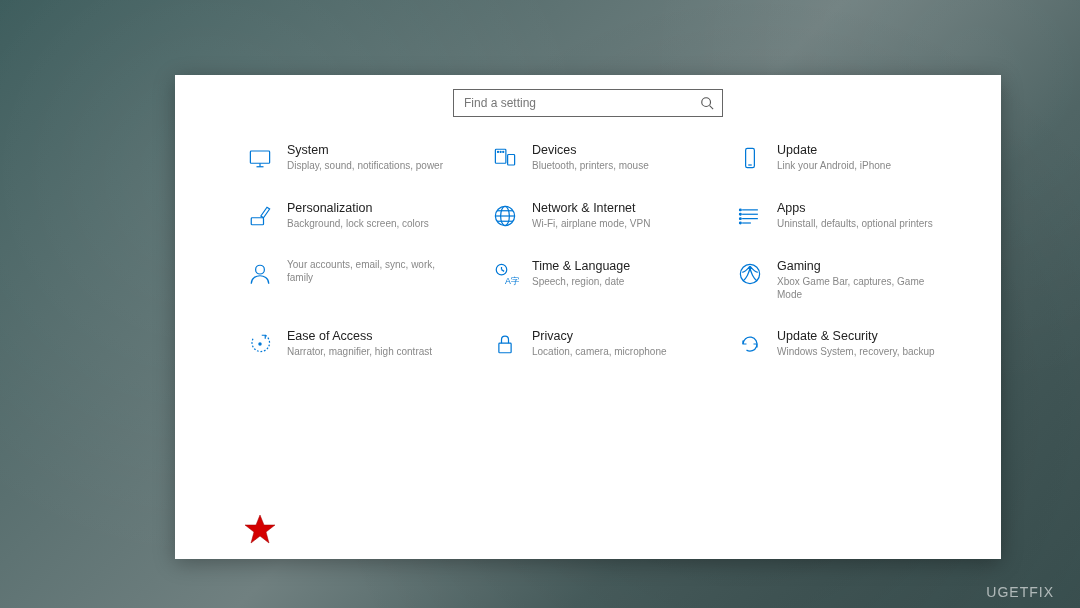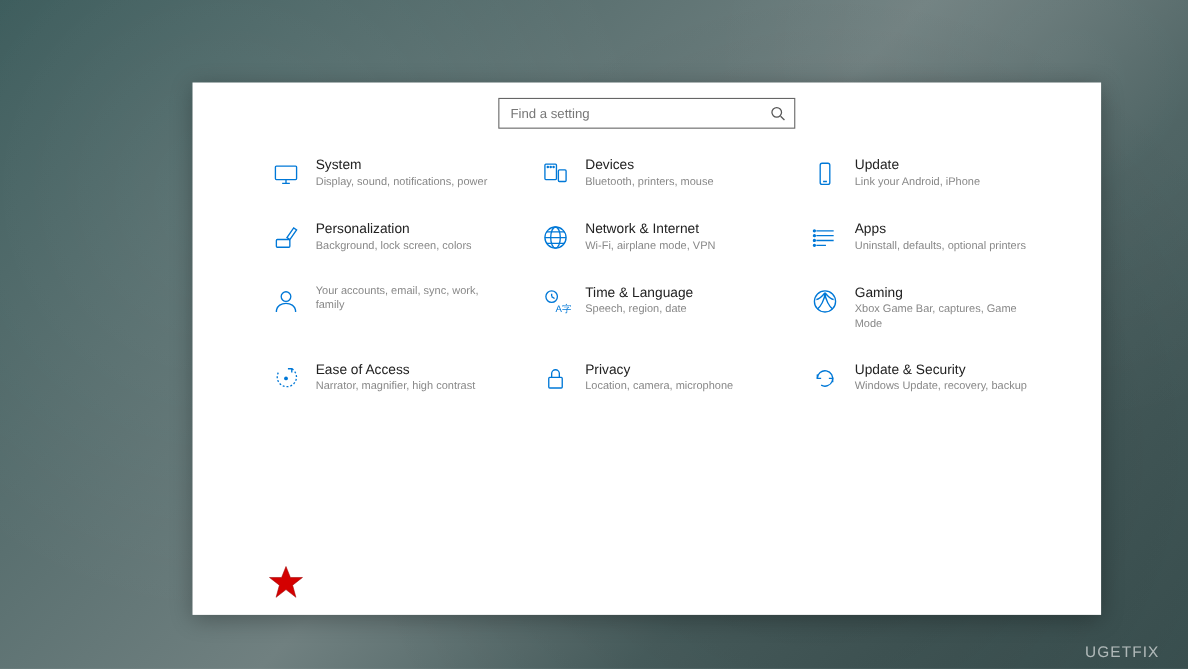--- a/index.html
+++ b/index.html
@@ -297,21 +297,21 @@
     <div class="tile">
       <span class="icon">
         <svg viewBox="0 0 32 32">
             <path d="M8 16 A8 8 0 1 1 12 23"></path>
             <path d="M8 12 L8 16 L12 16"></path>
             <path d="M24 20 L24 16 L20 16"></path>
           </svg>
       </span>
       <div class="txt">
         <div class="title">Update &amp; Security</div>
-        <div class="desc">Windows Update, recovery, backup</div>
+        <div class="desc">Windows System, recovery, backup</div>
       </div>
     </div>
 
   </div>
 
   <span class="star">
     <svg viewBox="0 0 32 32">
         <polygon points="16,2 20,12 31,12 22,19 25,30 16,23 7,30 10,19 1,12 12,12" fill="#d40000" stroke="#a00000" stroke-width="0.5"></polygon>
       </svg>
   </span>

